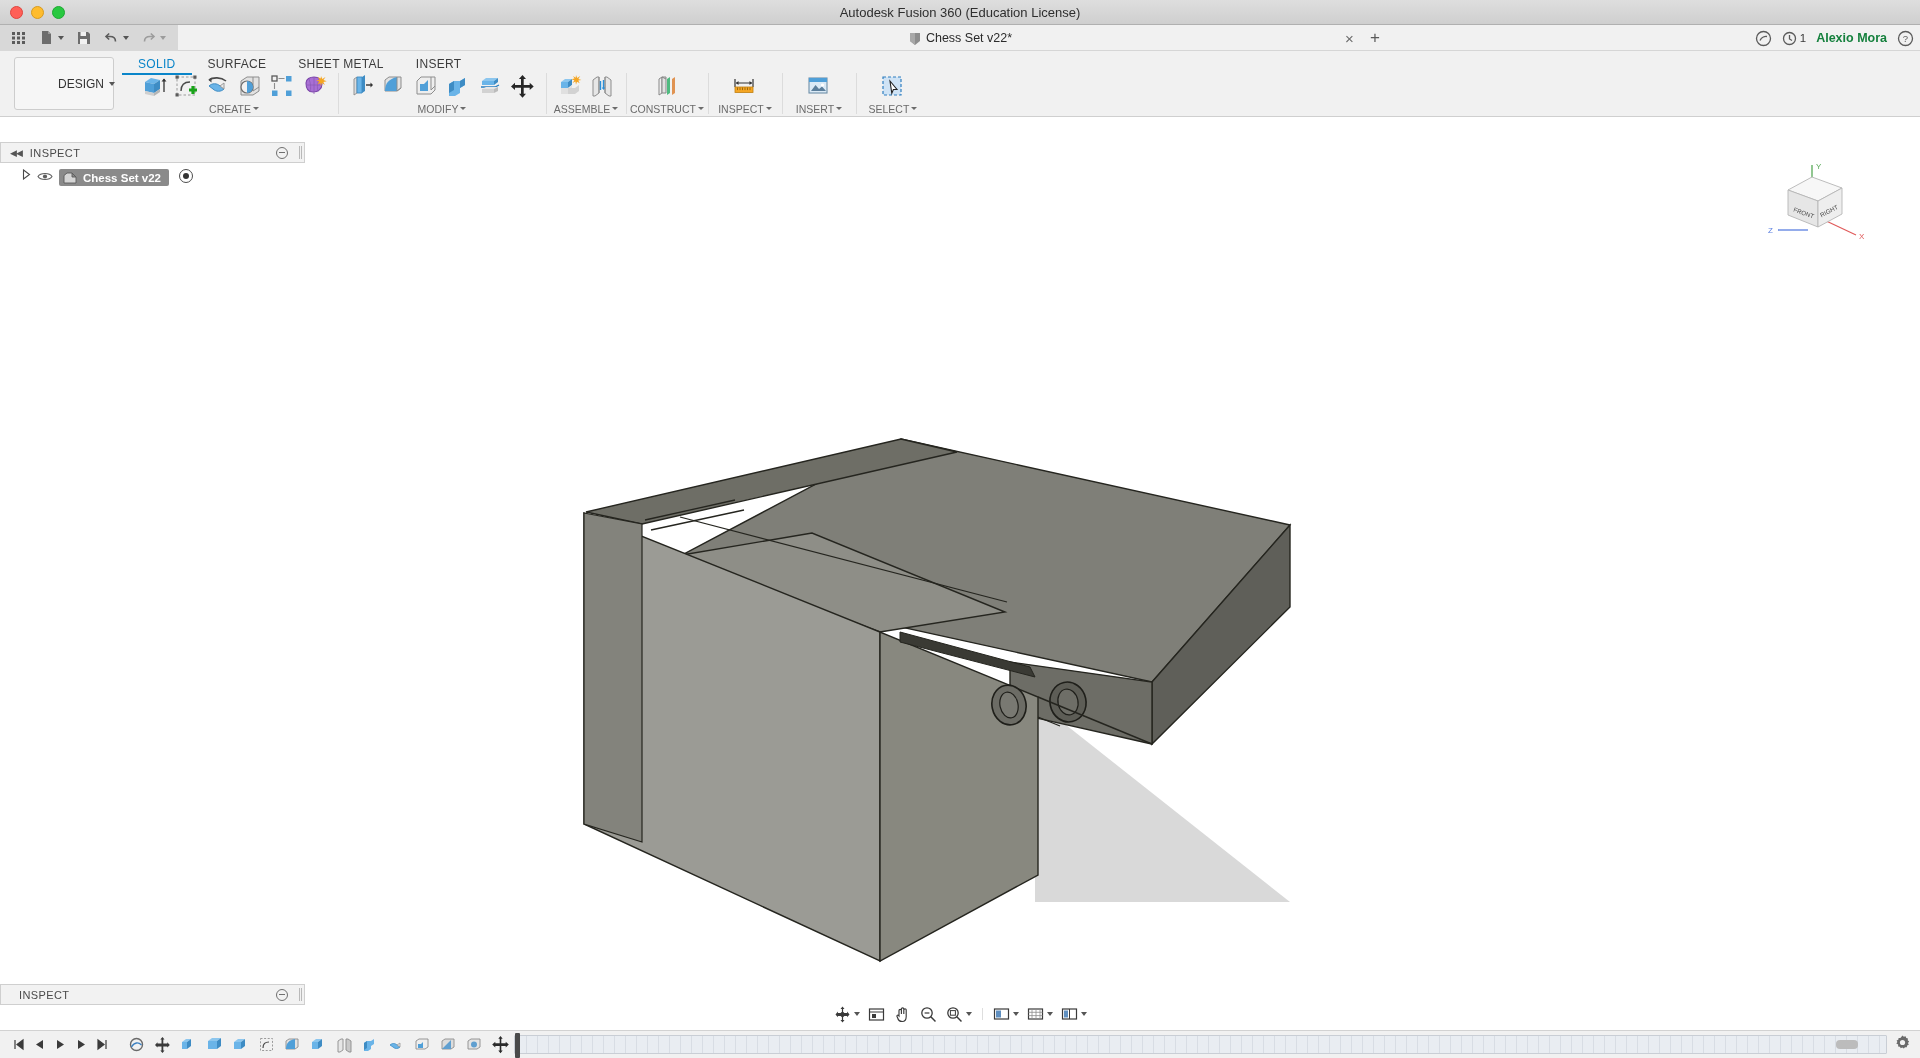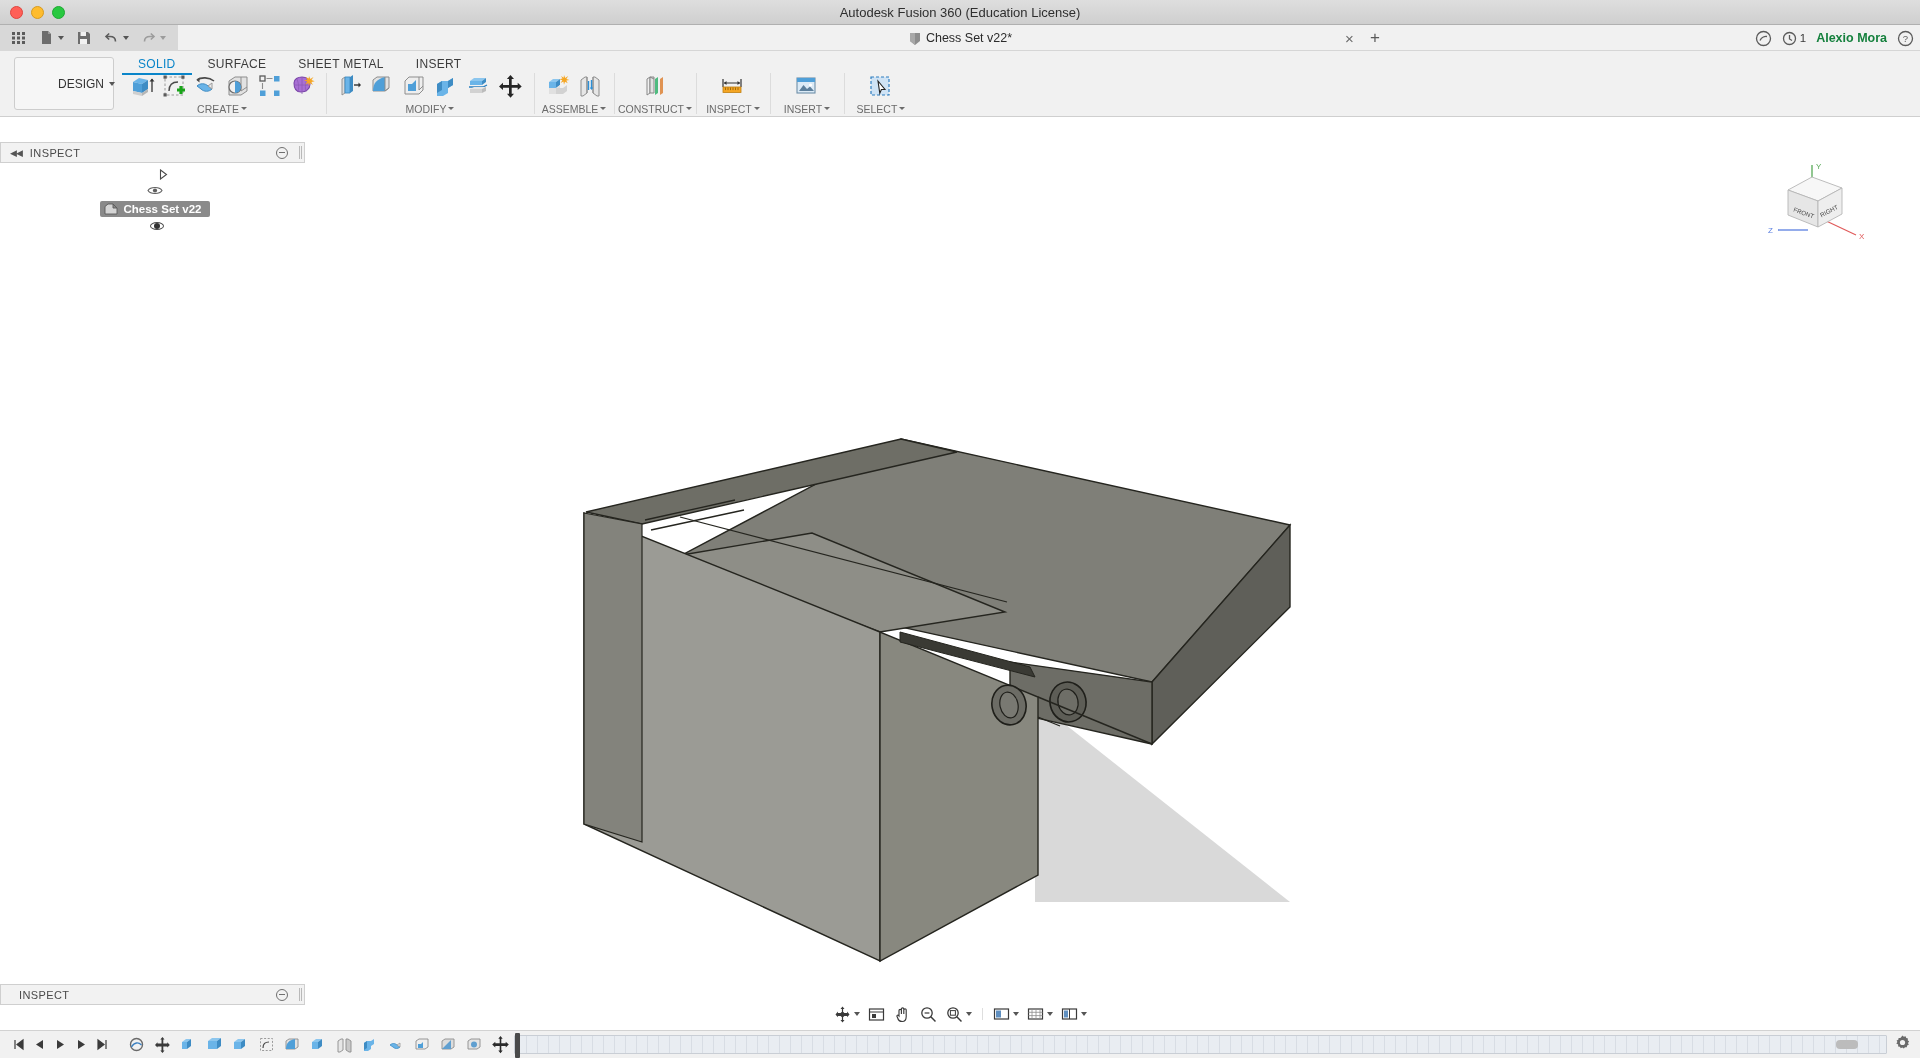--- a/index.html
+++ b/index.html
@@ -64,21 +64,21 @@
     display:flex; align-items:center; justify-content:center; gap:4px;
     font-size:12px; color:#333; cursor:pointer;padding-left:45px;
   }
   .tabs-and-tools{ flex:1; position:relative; }
   .tabrow{ position:absolute; top:4px; left:0; height:20px; display:flex; gap:0; padding-left:8px;}
   .rib-tab{
     font-size:12px; color:#3c3c3c; padding:2px 16px 0 16px; cursor:pointer;
     letter-spacing:.3px;
   }
   .rib-tab.active{ color:#0a85c9; border-bottom:2.5px solid #0a85c9; font-weight:400;}
-  .panels{ position:absolute; top:20px; left:4px; right:0; height:46px; display:flex; align-items:flex-start;}
+  .panels{ position:absolute; top:20px; left:16px; right:0; height:46px; display:flex; align-items:flex-start;}
   .panel{ display:flex; flex-direction:column; align-items:center; padding:0 4px; position:relative;}
   .panel + .panel::before{
     content:""; position:absolute; left:0; top:2px; bottom:2px; width:1px; background:#dcdcdc;
   }
   .panel-icons{ display:flex; align-items:center; gap:2px; height:30px; padding:0 5px;}
   .tool{ width:30px;height:29px; display:flex;align-items:center;justify-content:center; cursor:pointer; border-radius:2px;}
   .tool svg{ display:block; }
   .panel-label{ font-size:10.5px; color:#6b6b6b; display:flex; align-items:center; gap:2px; height:15px; }
   .lbl-caret{ width:0;height:0;border-left:3px solid transparent;border-right:3px solid transparent;border-top:3.5px solid #6b6b6b; }
 
@@ -93,21 +93,21 @@
     font-size:11px; color:#4a4a4a; letter-spacing:.4px;
     position:relative;
   }
   .collapse-ico{ color:#555; font-size:9px; letter-spacing:-1px;}
   .hdr-dot{ position:absolute; right:16px; width:12px;height:12px;border-radius:50%;
             border:1.5px solid #707070; display:flex;align-items:center;justify-content:center;}
   .hdr-dot i{ width:6px;height:1.6px;background:#707070;display:block;}
   .hdr-grip{ position:absolute; right:2px; top:3px; bottom:3px; width:3px;
              border-left:1px solid #b9b9b9; border-right:1px solid #b9b9b9;}
   .tree{ padding:6px 0 0 4px; }
-  .tree-row{ display:flex; align-items:center; gap:5px; height:18px;flex-direction:column; }
+  .tree-row{ display:flex; gap:5px; height:18px; }
   .tri-out{ width:9px;height:11px; margin-left:18px; cursor:pointer;
     display:flex;align-items:center;}
   .eye{ width:18px;height:14px; display:flex;align-items:center;justify-content:center; cursor:pointer;}
   .node-chip{
     display:flex; align-items:center; gap:6px;
     background:#8a8a8a; border-radius:2px; padding:1px 8px 1px 4px; height:17px;
   }
   .node-chip .nm{ color:#ffffff; font-size:11.5px; font-weight:bold; }
   .radio{ width:14px;height:14px;border-radius:50%;border:1.5px solid #4d4d4d;
           display:flex;align-items:center;justify-content:center; margin-left:5px; cursor:pointer;}

